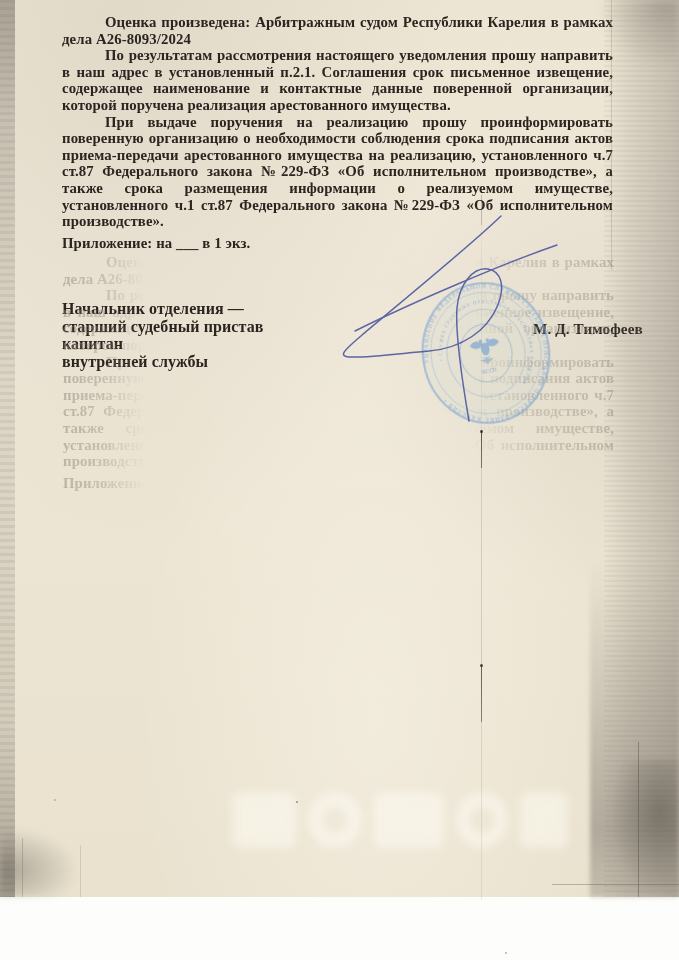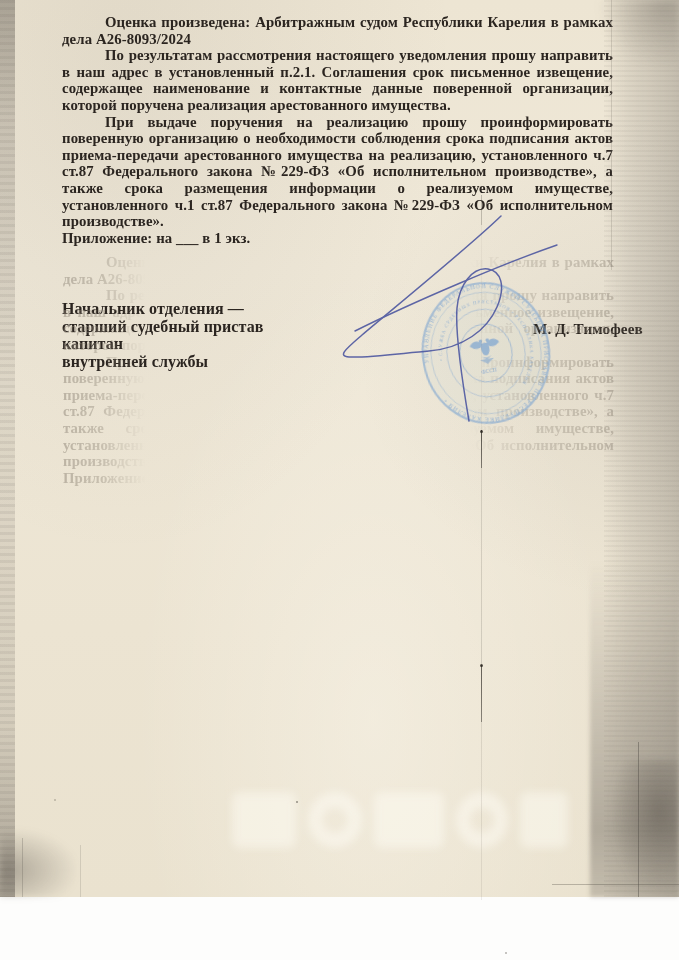--- a/index.html
+++ b/index.html
@@ -66,21 +66,21 @@
 
   
   .content{
     position:absolute;left:62px;top:0;width:551px;
     color:#2b2520;font-size:14.8px;line-height:16.6px;font-weight:700;
     letter-spacing:.1px;
   }
   .content p{margin:0;text-align:justify;text-align-last:left;}
   .content p.ind{text-indent:43px;}
   .content .p-top{padding-top:14px;}
-  .content .p-att{}
+  .content .p-att{margin-top:5px;}
   .sigblock{
     position:absolute;left:0;top:277px;line-height:17.5px;font-size:16px;white-space:nowrap;margin-top:23px;
   }
   .offname{position:absolute;left:471px;top:321px;font-size:15.2px;white-space:nowrap;}
 
   
   .ghost{
     transform:translate(1px,240px);
     color:#8d8476;opacity:.55;filter:blur(.4px);
     -webkit-mask-image:linear-gradient(90deg, rgba(0,0,0,.9) 0%, rgba(0,0,0,.7) 7%,

